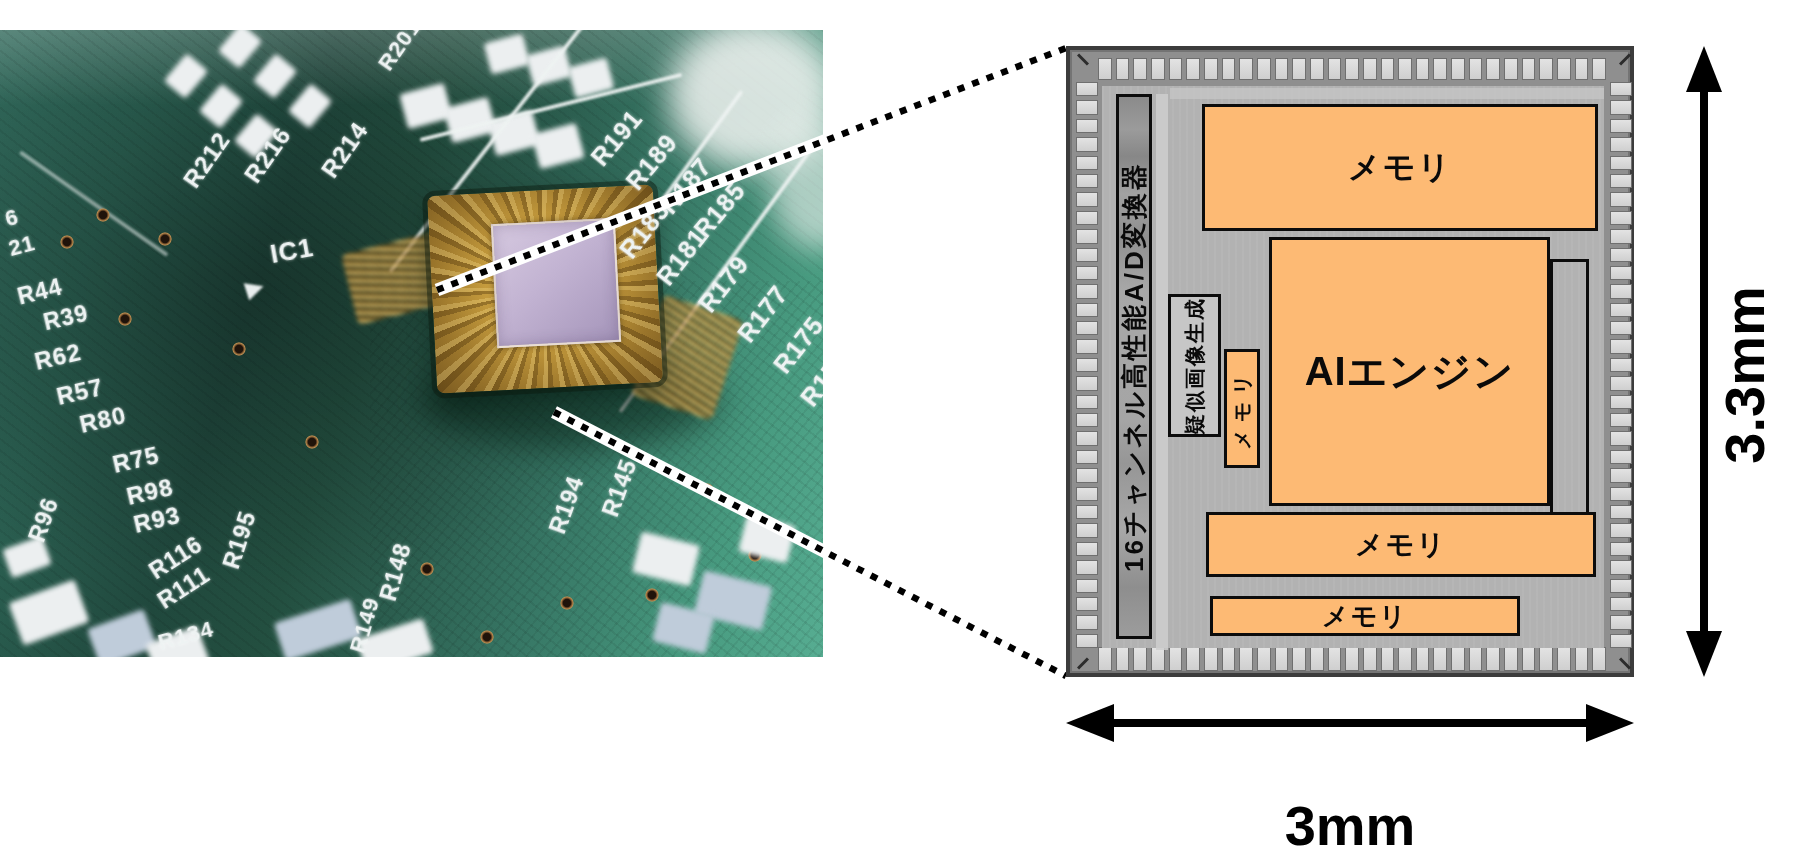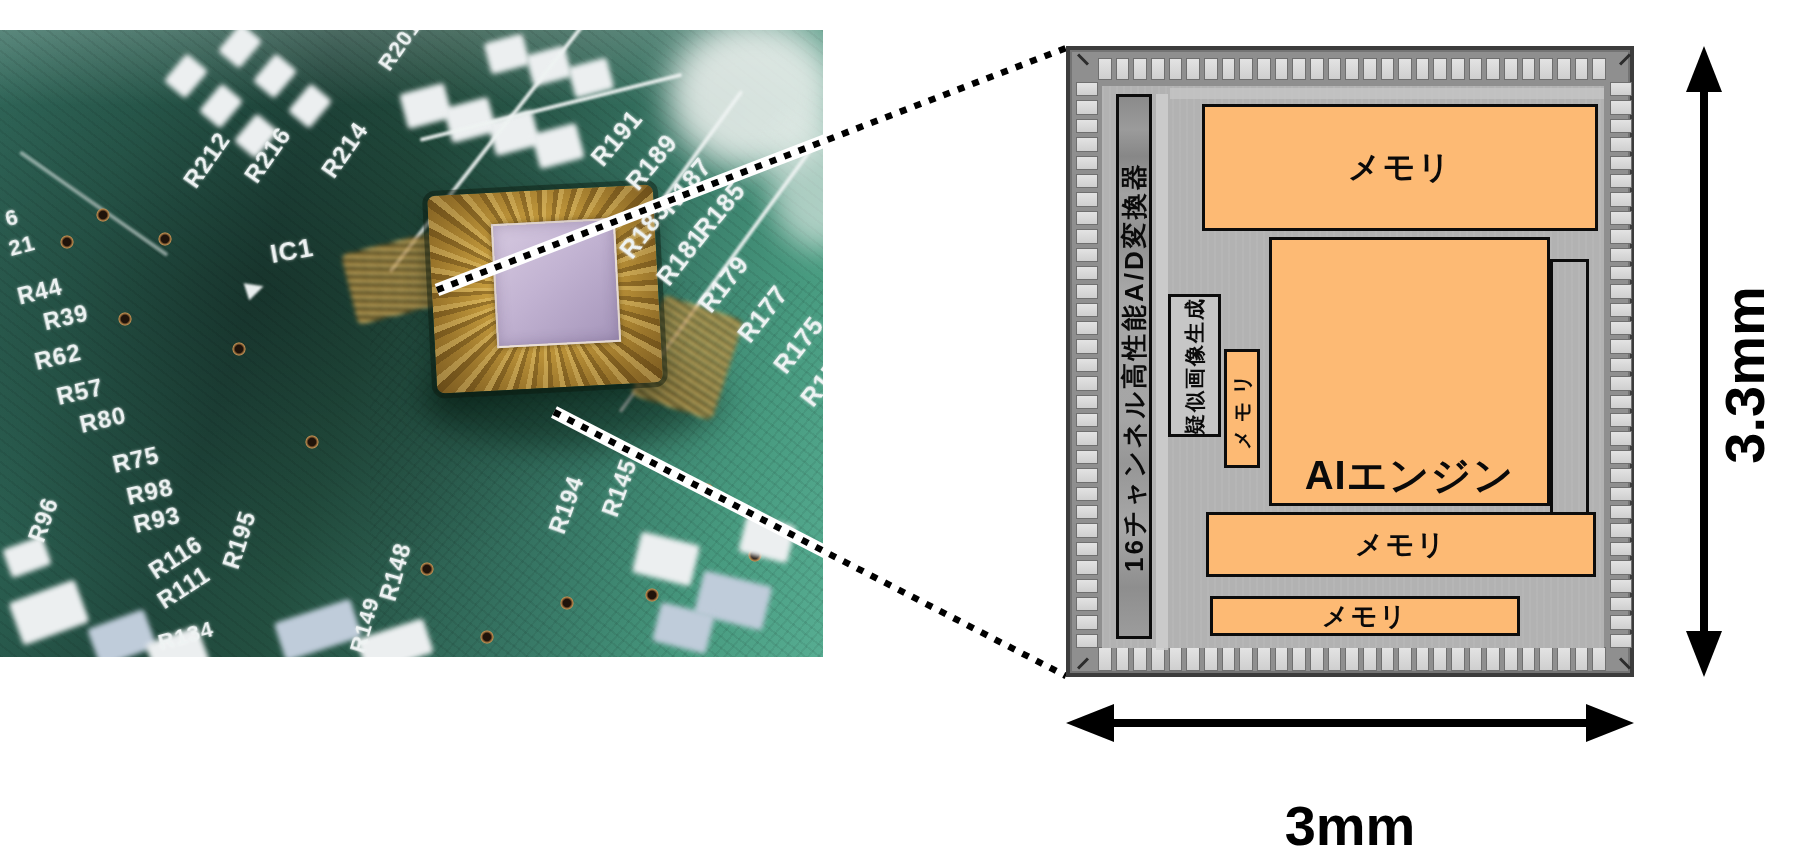--- a/index.html
+++ b/index.html
@@ -353,21 +353,21 @@
         <span class="vtext" style="font-size:26px;letter-spacing:3px;">16チャンネル高性能A/D変換器</span>
       </div>
   </div>
 
   <div class="blk" style="left:132px;top:54px;width:396px;height:127px;">
     <span class="lbl" style="font-size:32px;letter-spacing:2px;">メモリ</span>
   </div>
 
   <div class="blk" style="left:480px;top:209px;width:39px;height:285px;background:transparent;"></div>
 
-  <div class="blk" style="left:199px;top:187px;width:281px;height:269px;align-items:flex-end;">
+  <div class="blk" style="left:199px;top:187px;width:281px;height:269px;">
     <span class="lbl" style="font-size:40px;letter-spacing:1px;">AIエンジン</span>
   </div>
 
   <div class="blk" style="left:98px;top:244px;width:53px;height:143px;background:#c6c6c6;">
     <div class="vwrap">
         <span class="vtext" style="font-size:21px;letter-spacing:2px;">疑似画像生成</span>
       </div>
   </div>
 
   <div class="blk" style="left:154px;top:299px;width:36px;height:119px;">

